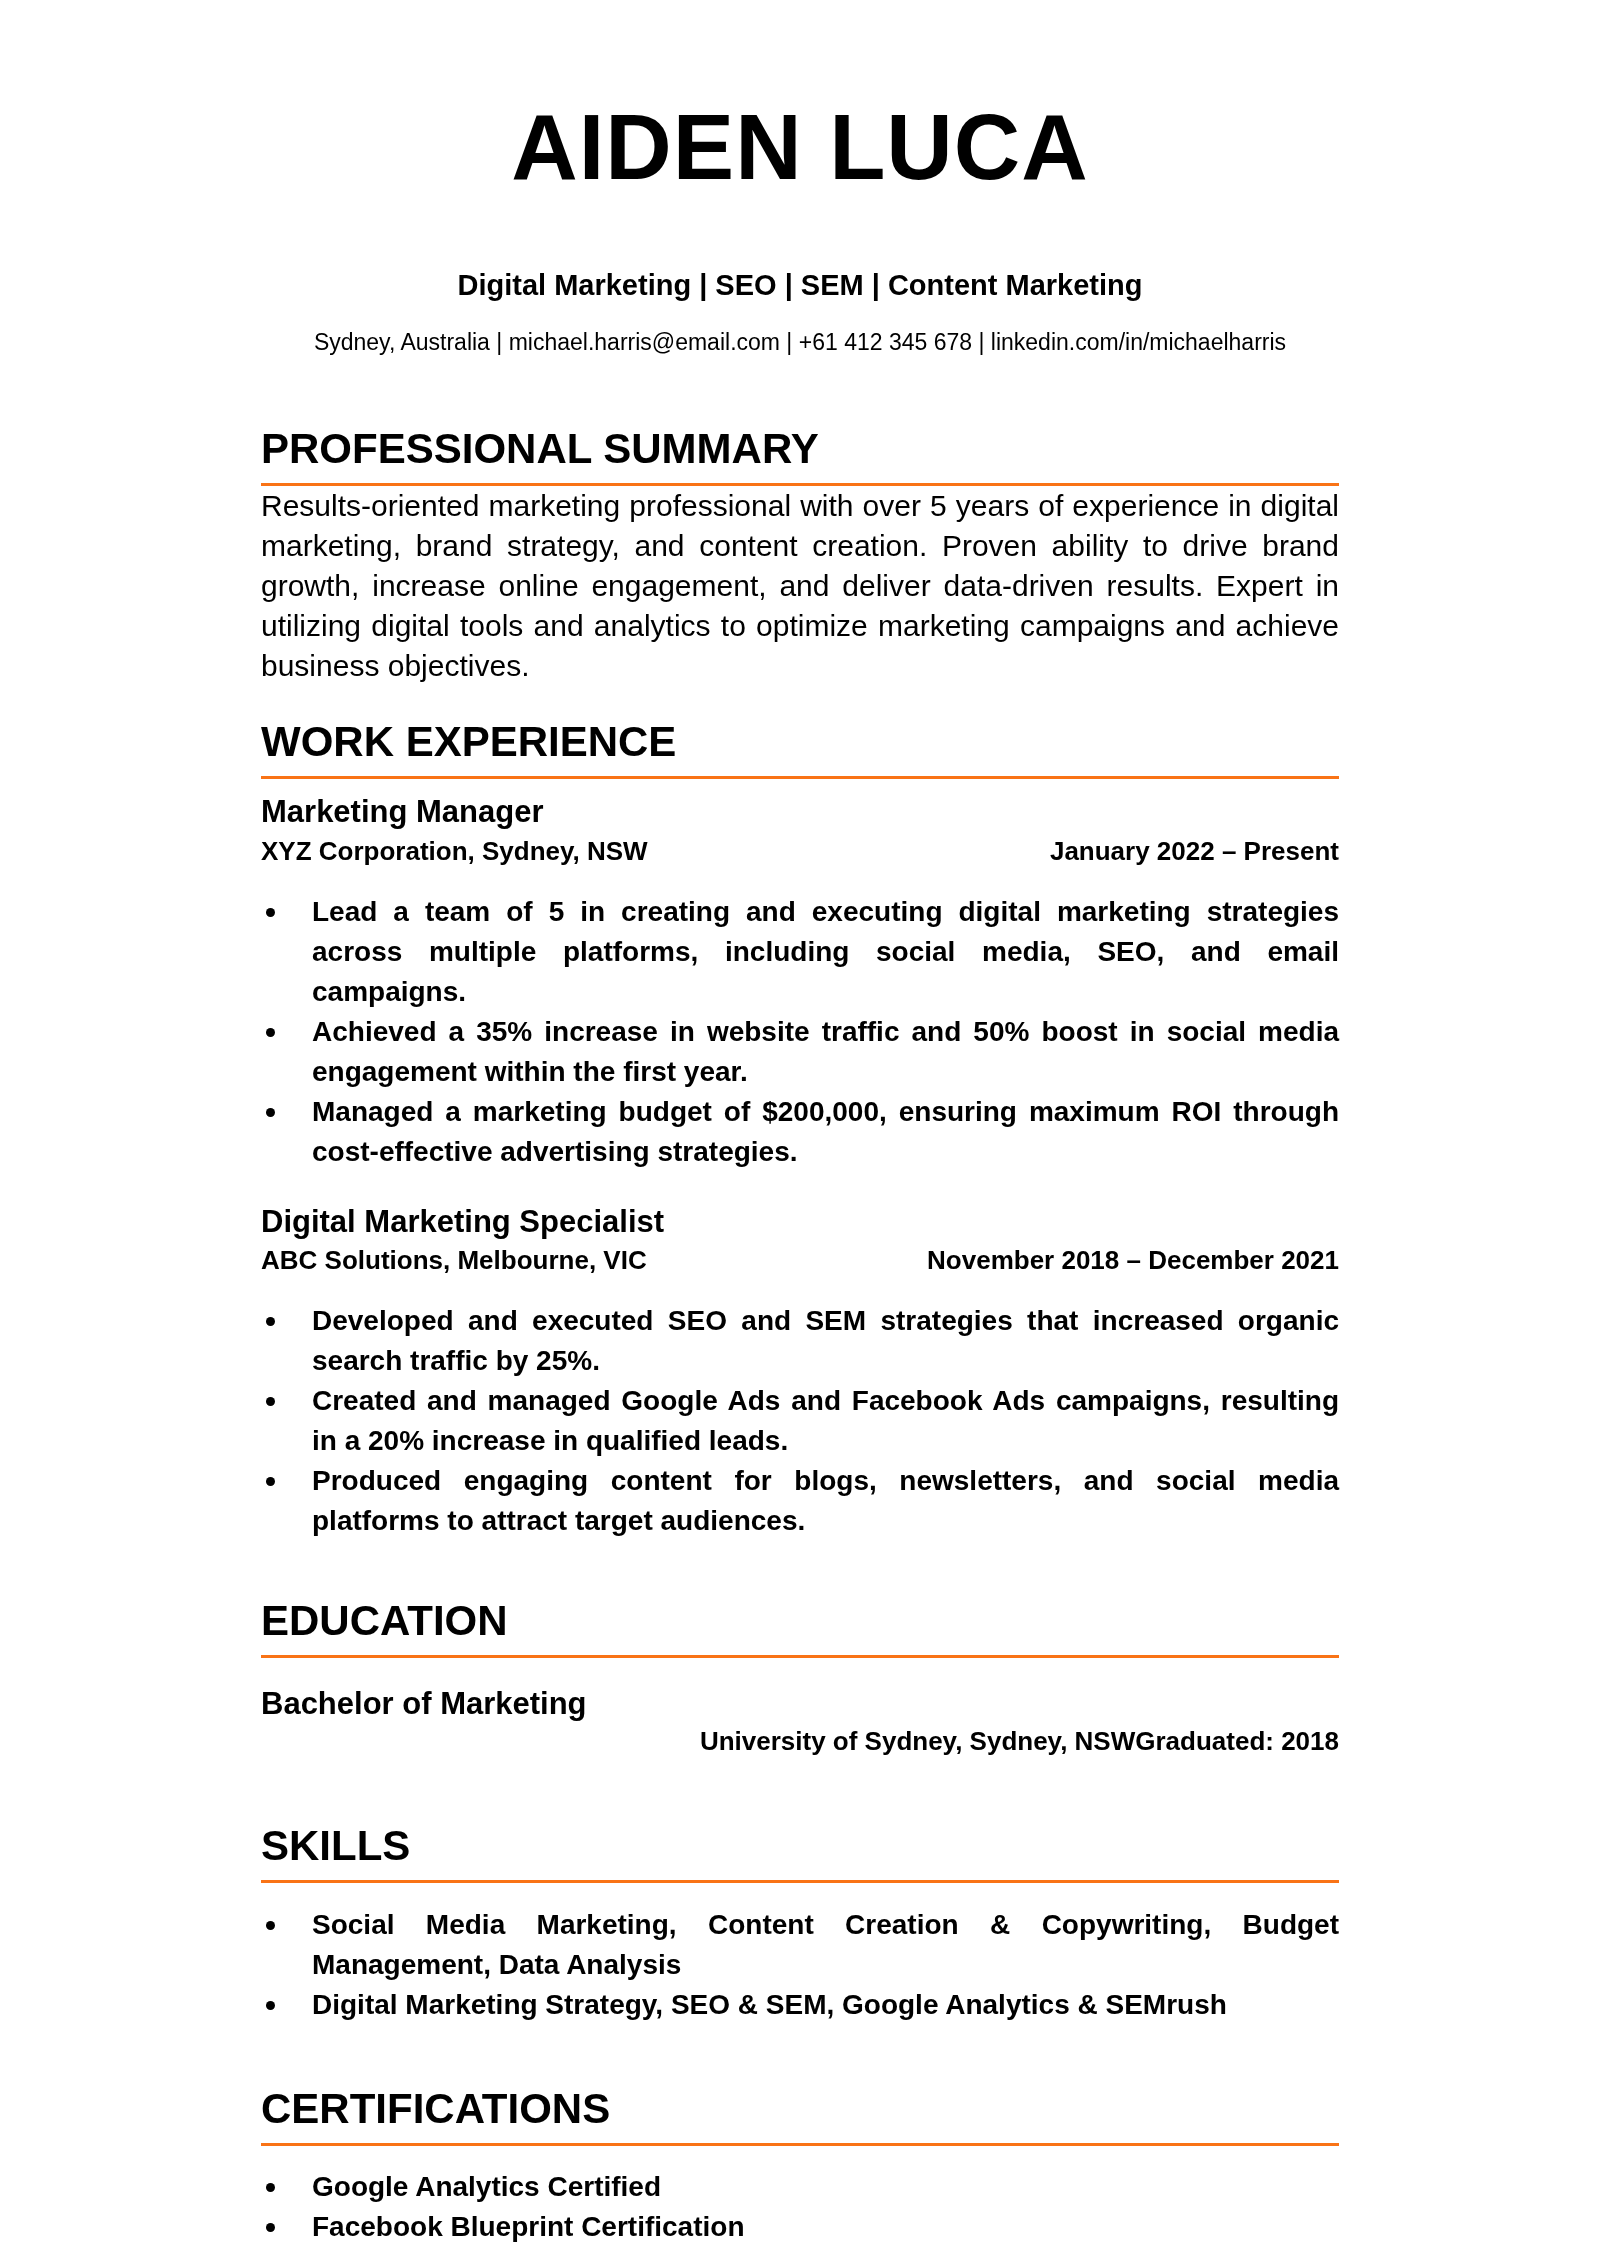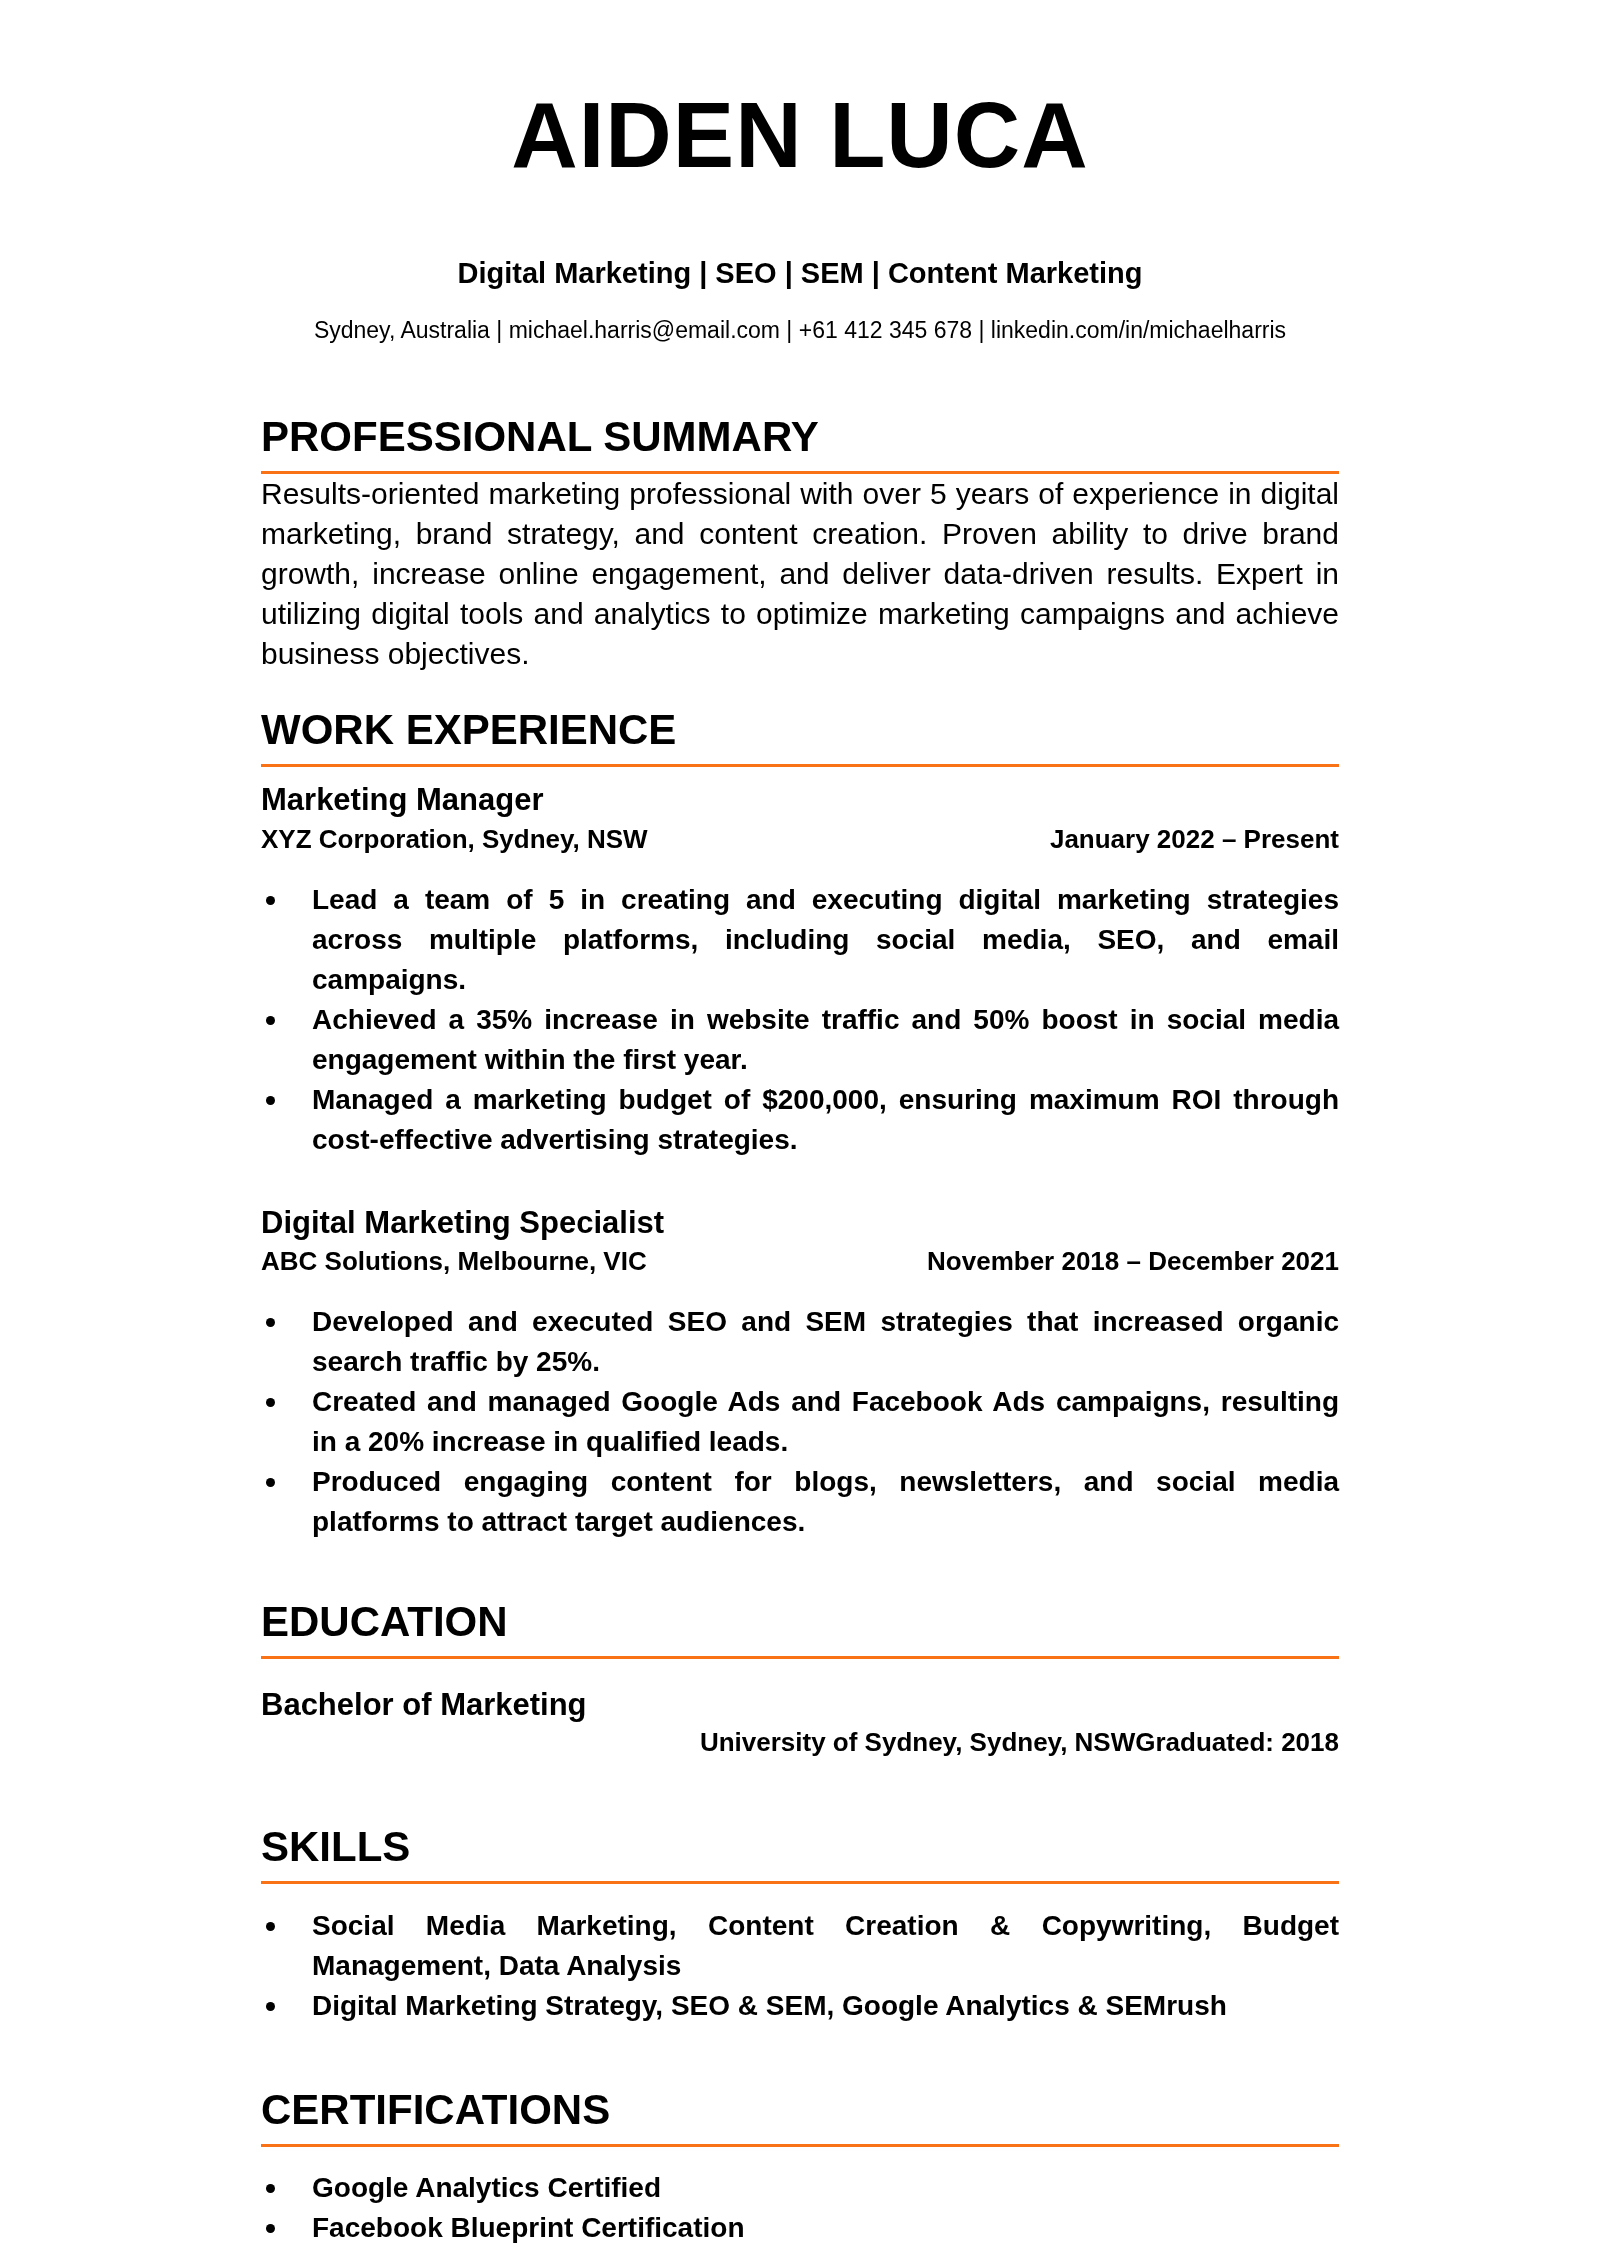--- a/index.html
+++ b/index.html
@@ -4,21 +4,21 @@
 <style>
   * { margin: 0; padding: 0; box-sizing: border-box; }
   html, body { background: #ffffff; }
   .page {
     width: 1268px;
     height: 2263px;
     margin: 0 auto;
     background: #ffffff;
     color: #000000;
     font-family: "Liberation Sans", sans-serif;
-    padding: 0 95px;
+    padding: 12px 95px;
     overflow: hidden;
   }
   
   .name {
     margin-top: 85px;
     text-align: center;
     font-size: 92px;
     font-weight: bold;
     line-height: 1.1;
     letter-spacing: 1px;
@@ -64,21 +64,21 @@
   }
   .job-sub {
     margin-top: 5px;
     display: flex;
     justify-content: space-between;
     align-items: baseline;
     font-size: 26px;
     font-weight: bold;
     line-height: 1.2;
   }
-  .job + .job .job-title { margin-top: 44px; }
+  .job + .job .job-title { margin-top: 31px; }
   ul.bullets {
     list-style: none;
     margin-top: 25px;
     font-weight: bold;
   }
   ul.bullets li {
     position: relative;
     padding-left: 51px;
     font-size: 28px;
     line-height: 40px;

